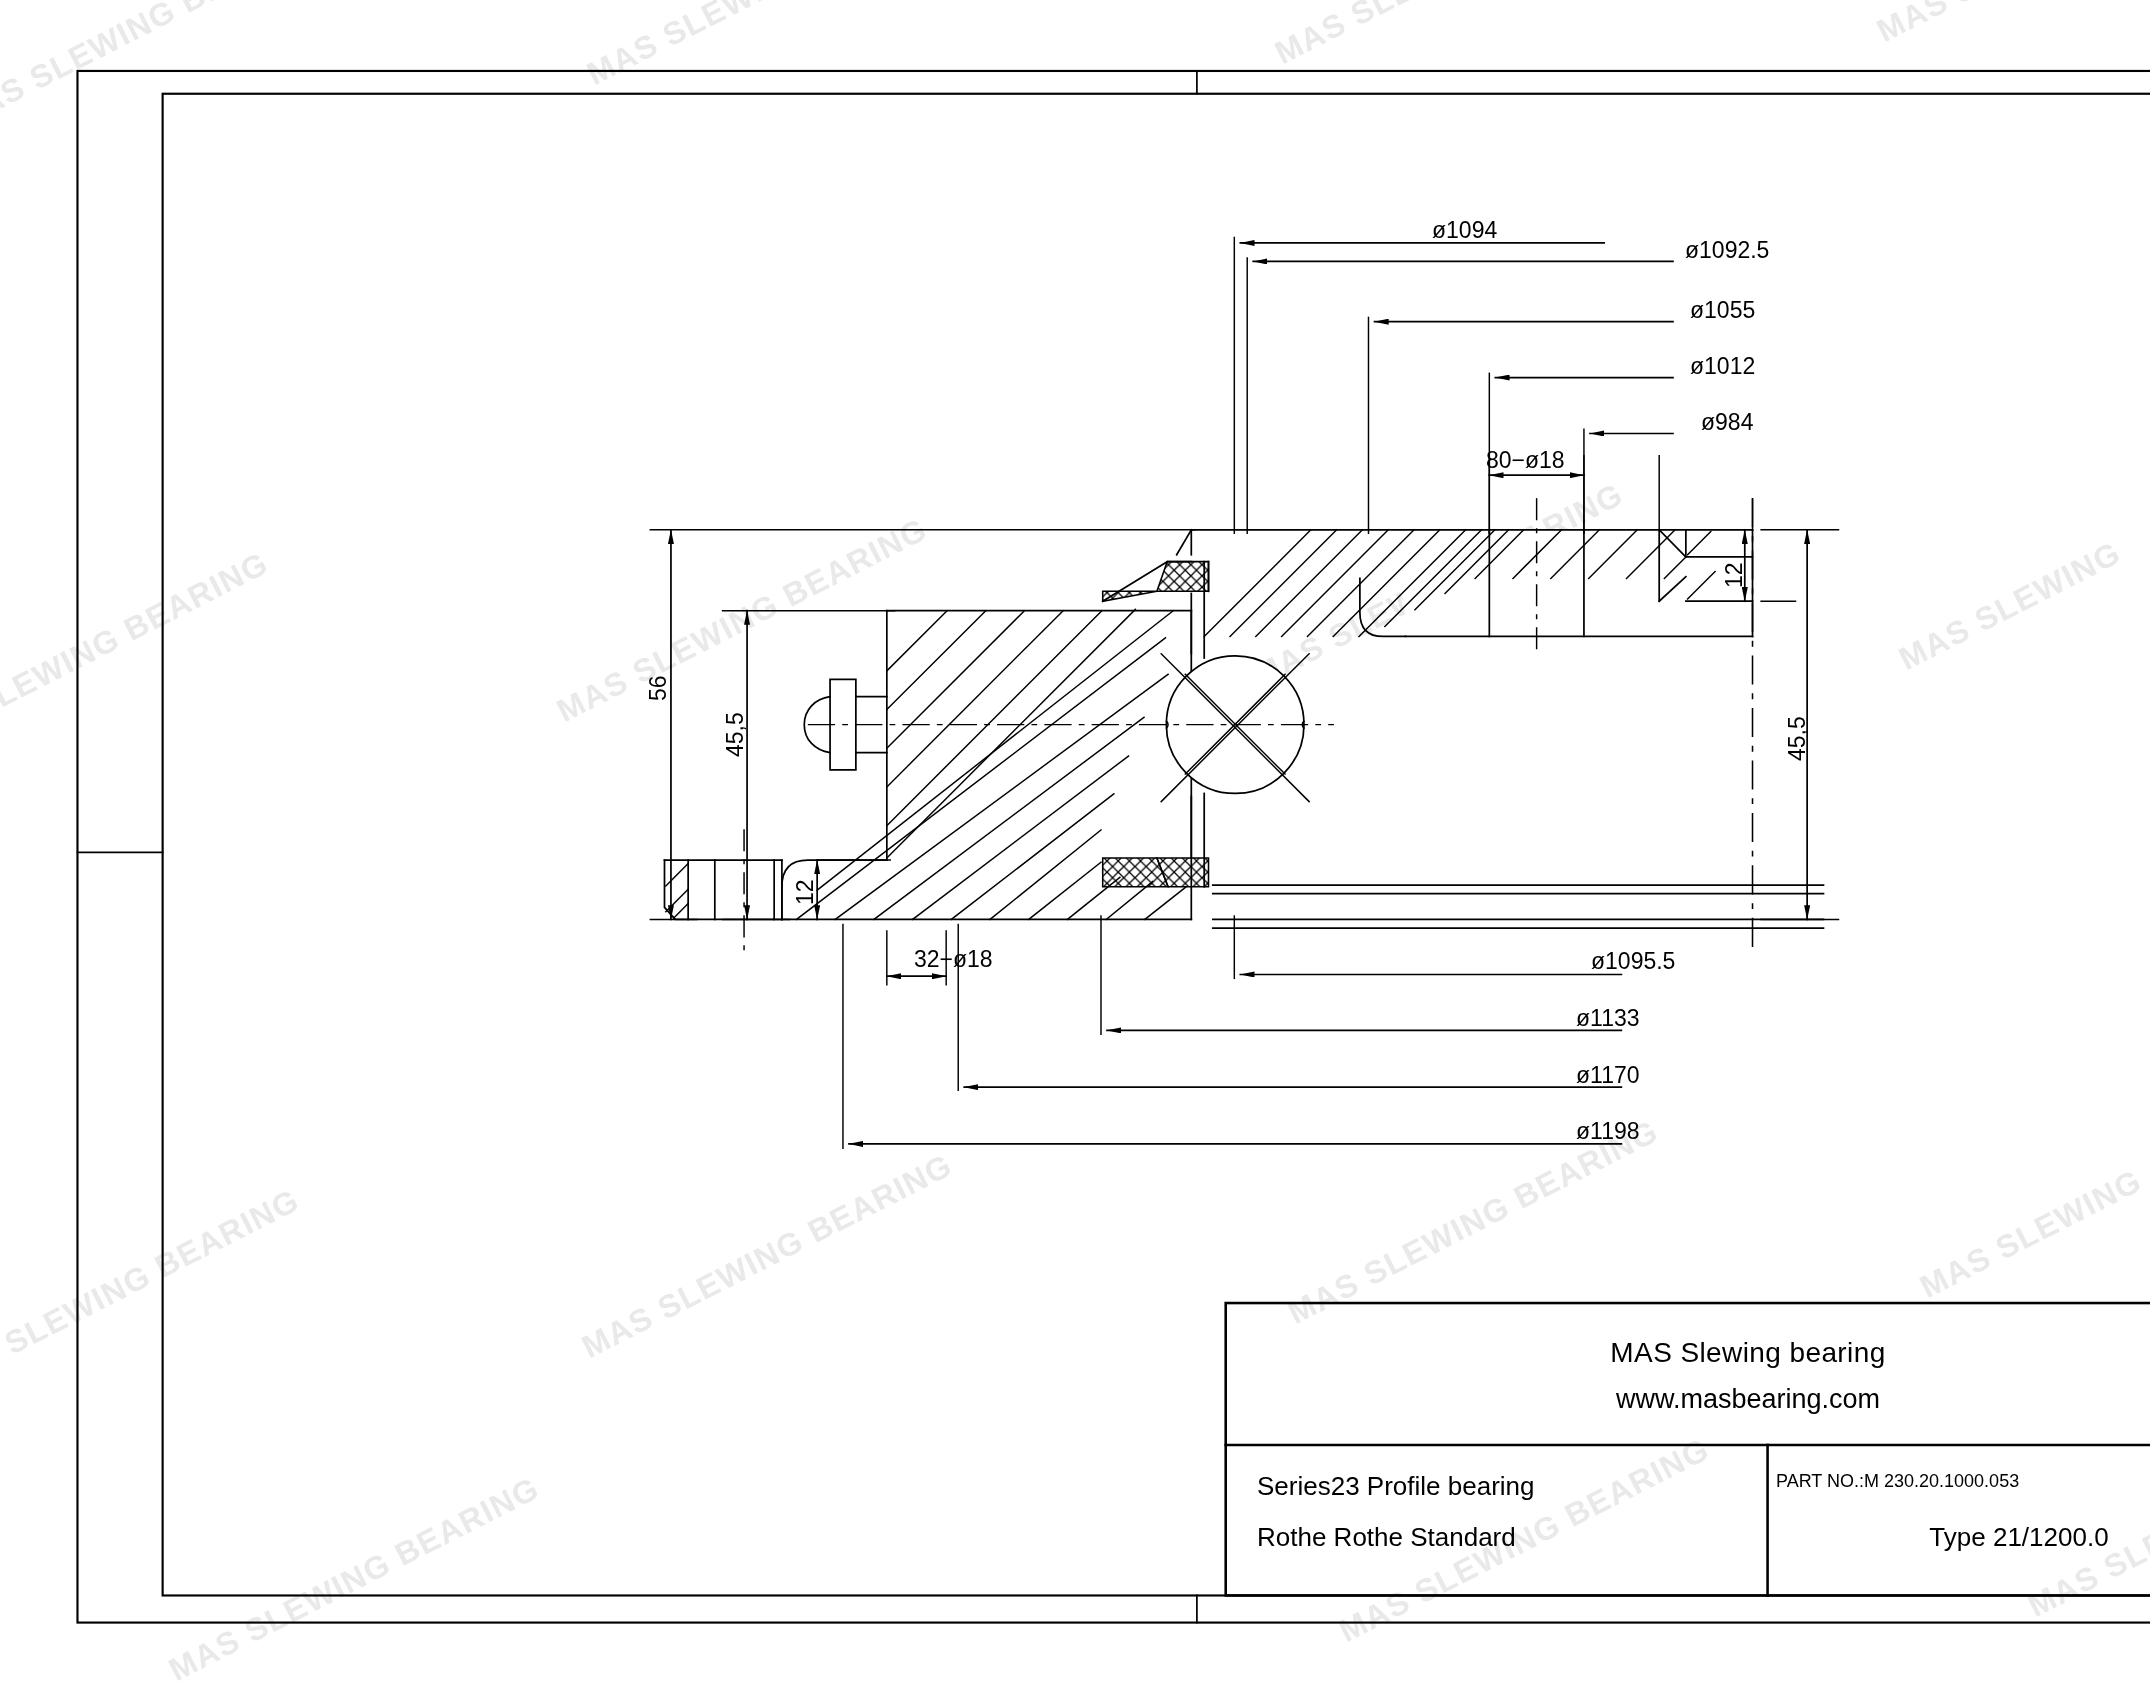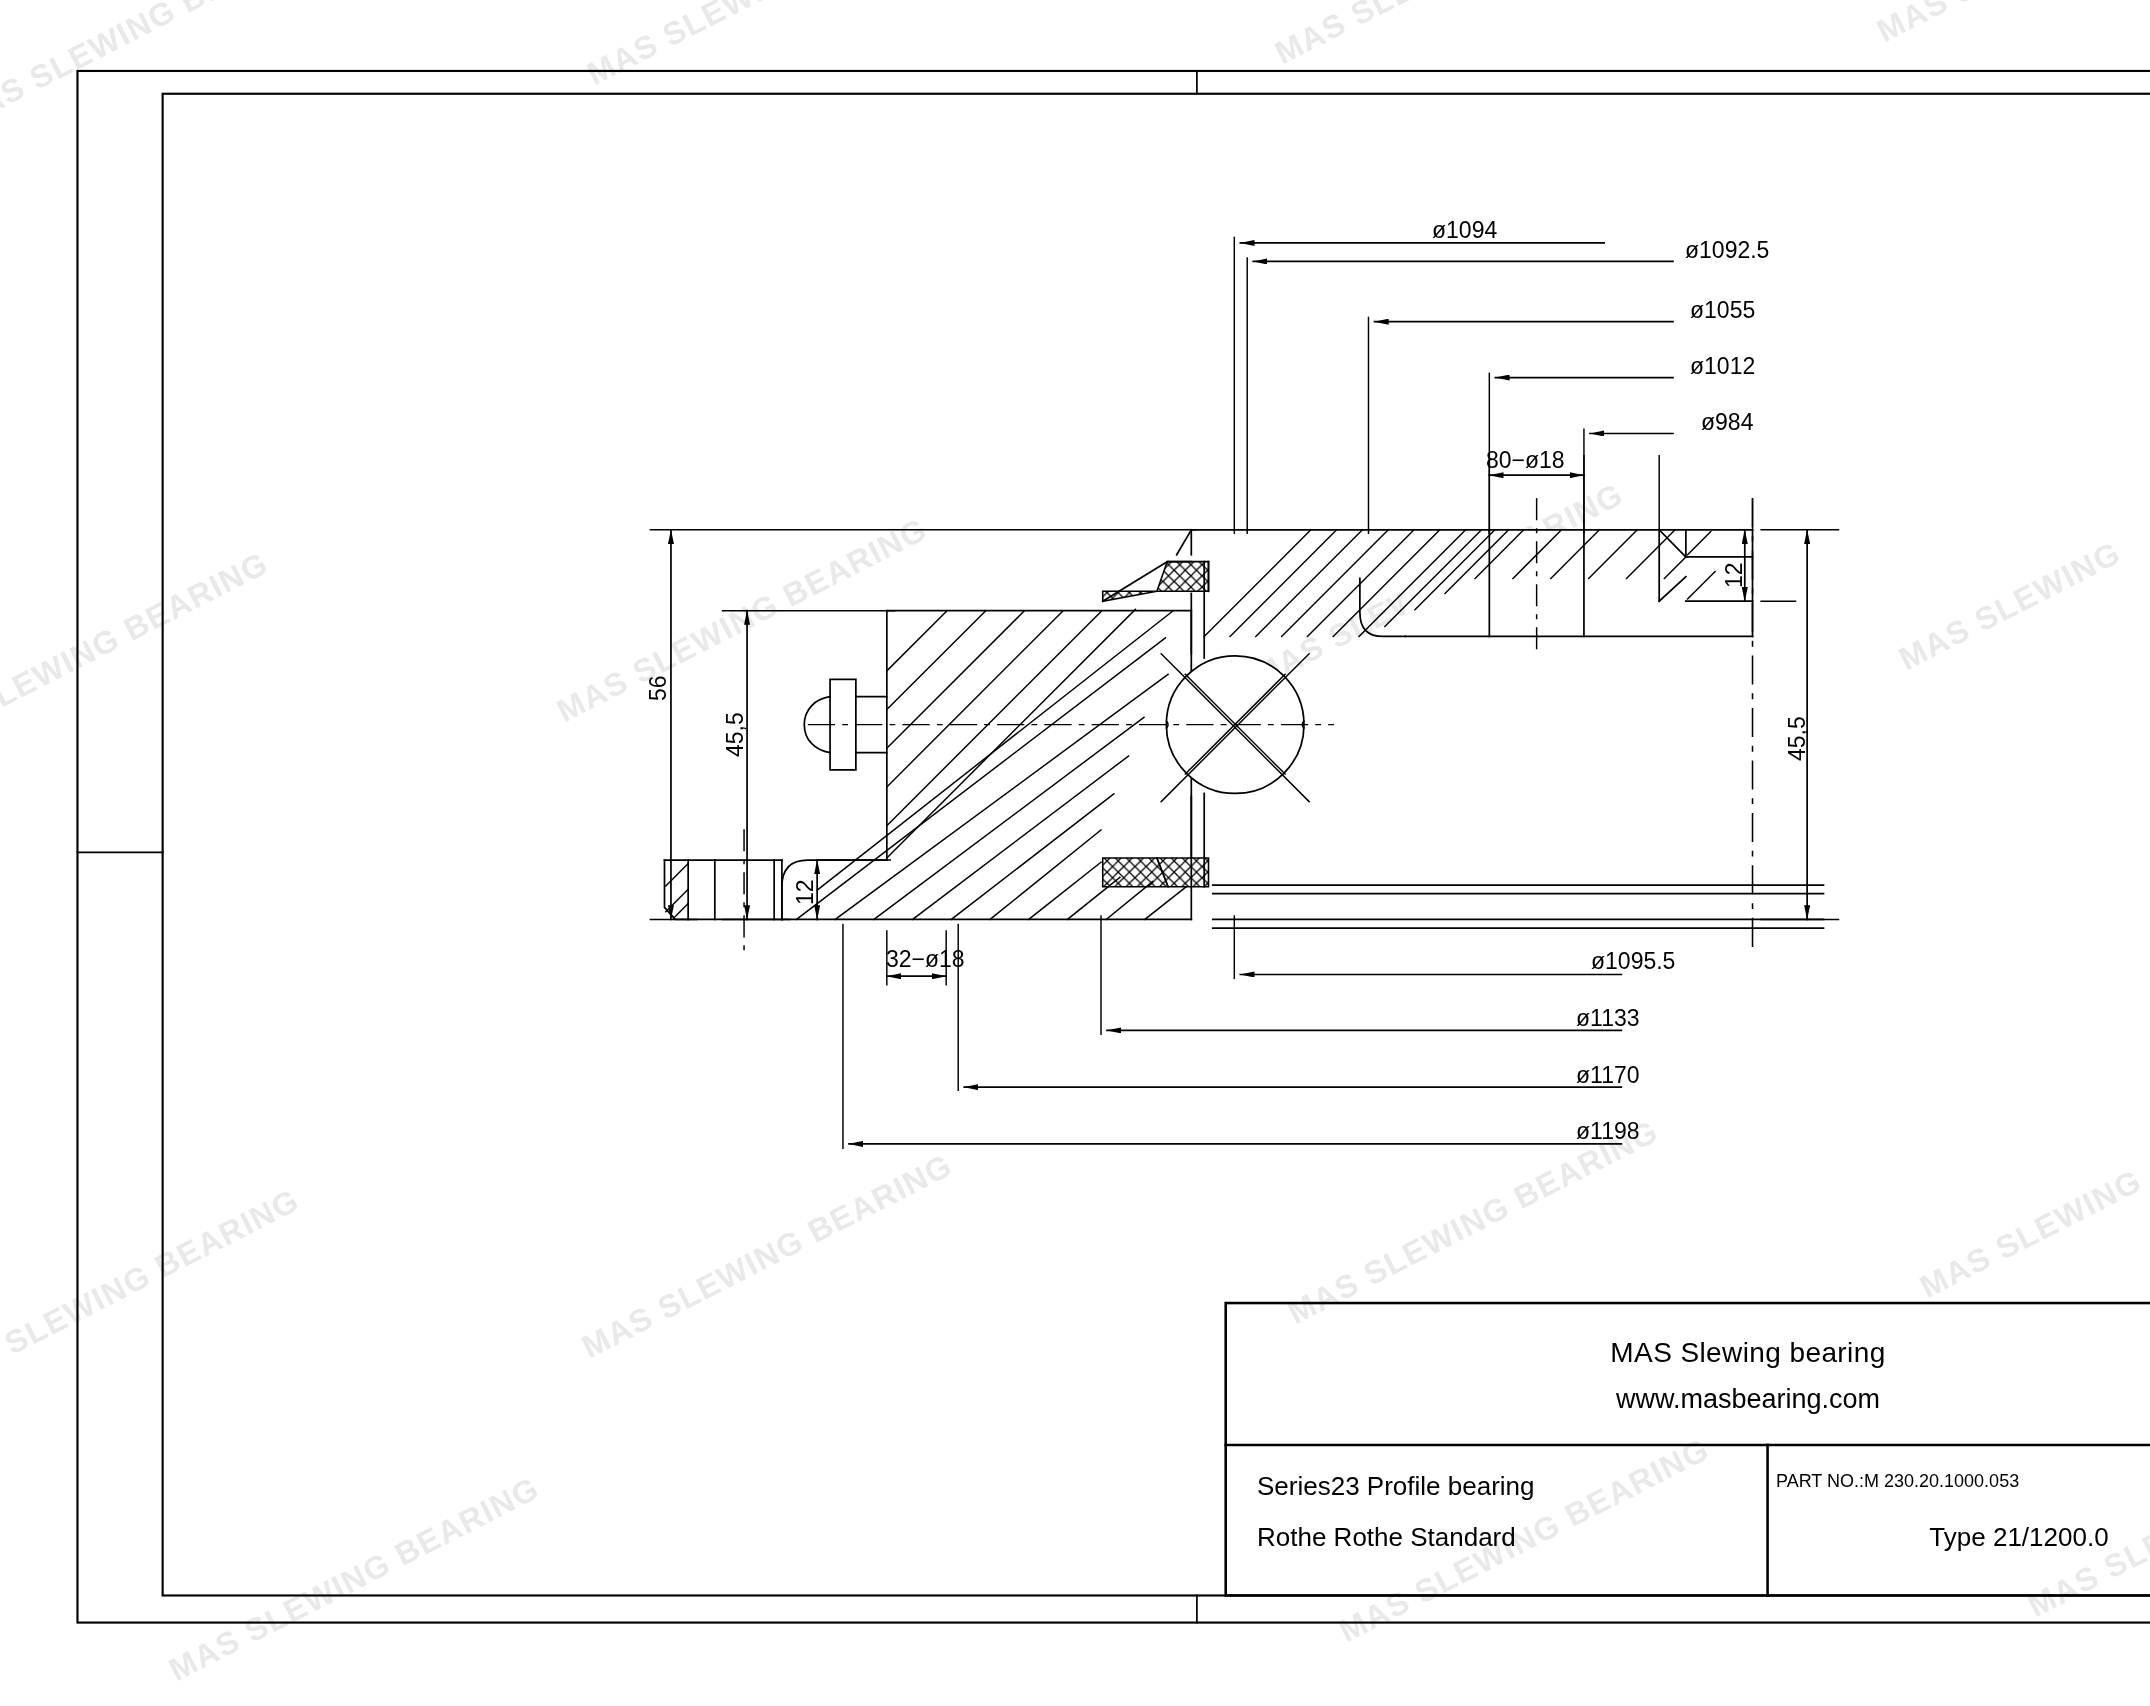--- a/index.html
+++ b/index.html
@@ -334,21 +334,21 @@
     </g>
   </svg>
 
   <div style="position:absolute;left:1432px;top:217px;font-size:23px;">ø1094</div>
   <div style="position:absolute;left:1685px;top:237px;font-size:23px;">ø1092.5</div>
   <div style="position:absolute;left:1690px;top:297px;font-size:23px;">ø1055</div>
   <div style="position:absolute;left:1690px;top:353px;font-size:23px;">ø1012</div>
   <div style="position:absolute;left:1701px;top:409px;font-size:23px;">ø984</div>
 
   <div style="position:absolute;left:1486px;top:447px;font-size:23px;">80−ø18</div>
-  <div style="position:absolute;left:886px;top:946px;font-size:23px;">32−ø18</div>
+  <div style="position:absolute;left:886px;top:946px;font-size:23px;padding-left:28px;">32−ø18</div>
 
   <div style="position:absolute;left:1559px;top:948px;font-size:23px;margin-left:32px;">ø1095.5</div>
   <div style="position:absolute;left:1576px;top:1005px;font-size:23px;">ø1133</div>
   <div style="position:absolute;left:1576px;top:1062px;font-size:23px;">ø1170</div>
   <div style="position:absolute;left:1576px;top:1118px;font-size:23px;">ø1198</div>
 
   <div style="position:absolute;left:645px;top:701px;font-size:23px;transform:rotate(-90deg);transform-origin:0 0;">56</div>
   <div style="position:absolute;left:722px;top:757px;font-size:23px;transform:rotate(-90deg);transform-origin:0 0;">45,5</div>
   <div style="position:absolute;left:792px;top:905px;font-size:23px;transform:rotate(-90deg);transform-origin:0 0;">12</div>
   <div style="position:absolute;left:1721px;top:588px;font-size:23px;transform:rotate(-90deg);transform-origin:0 0;">12</div>

